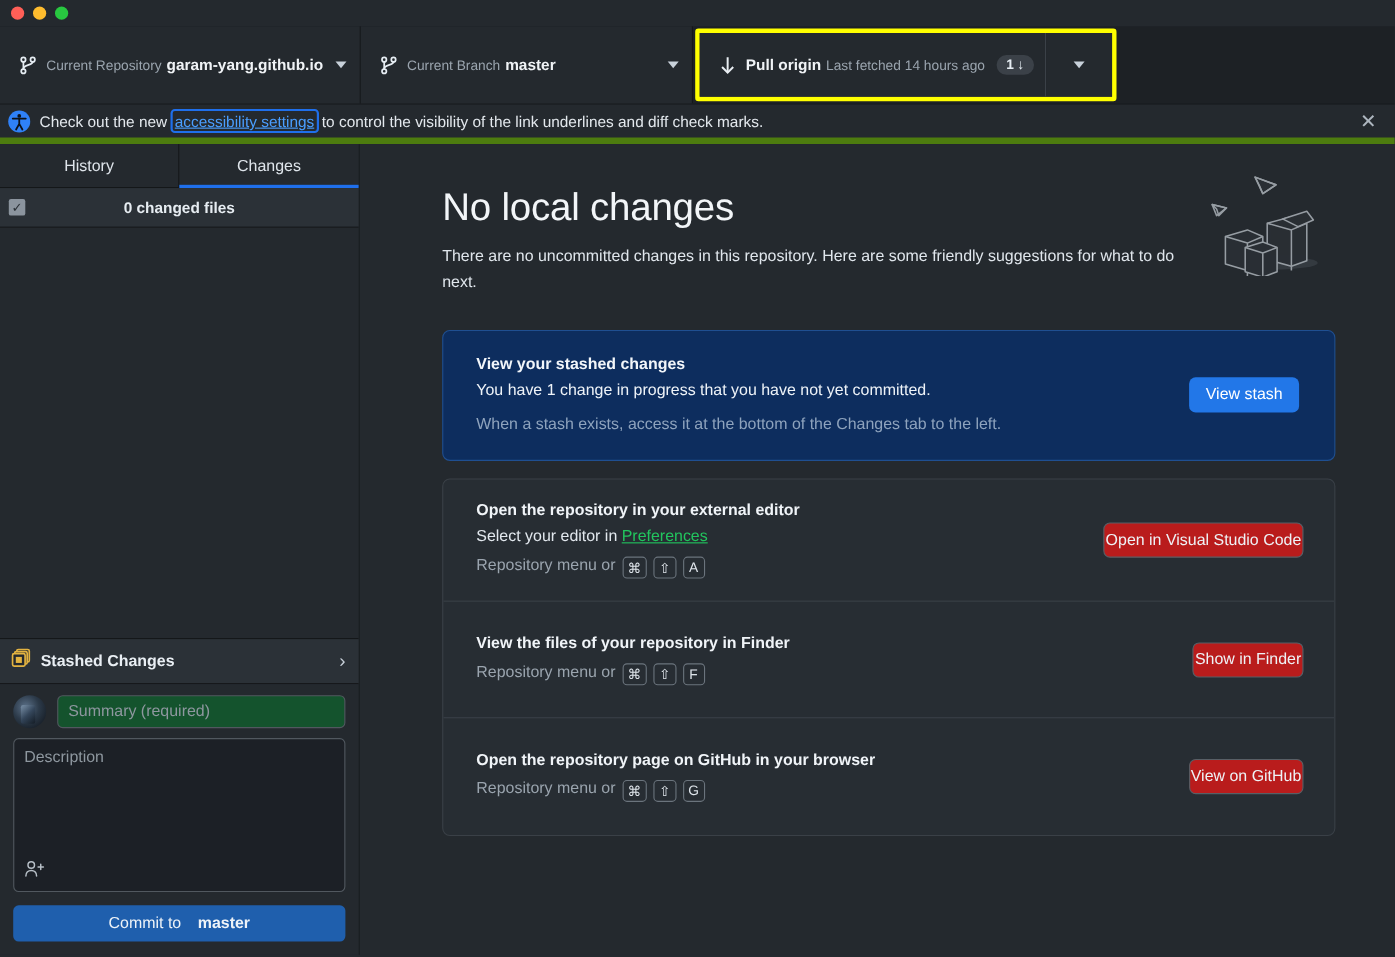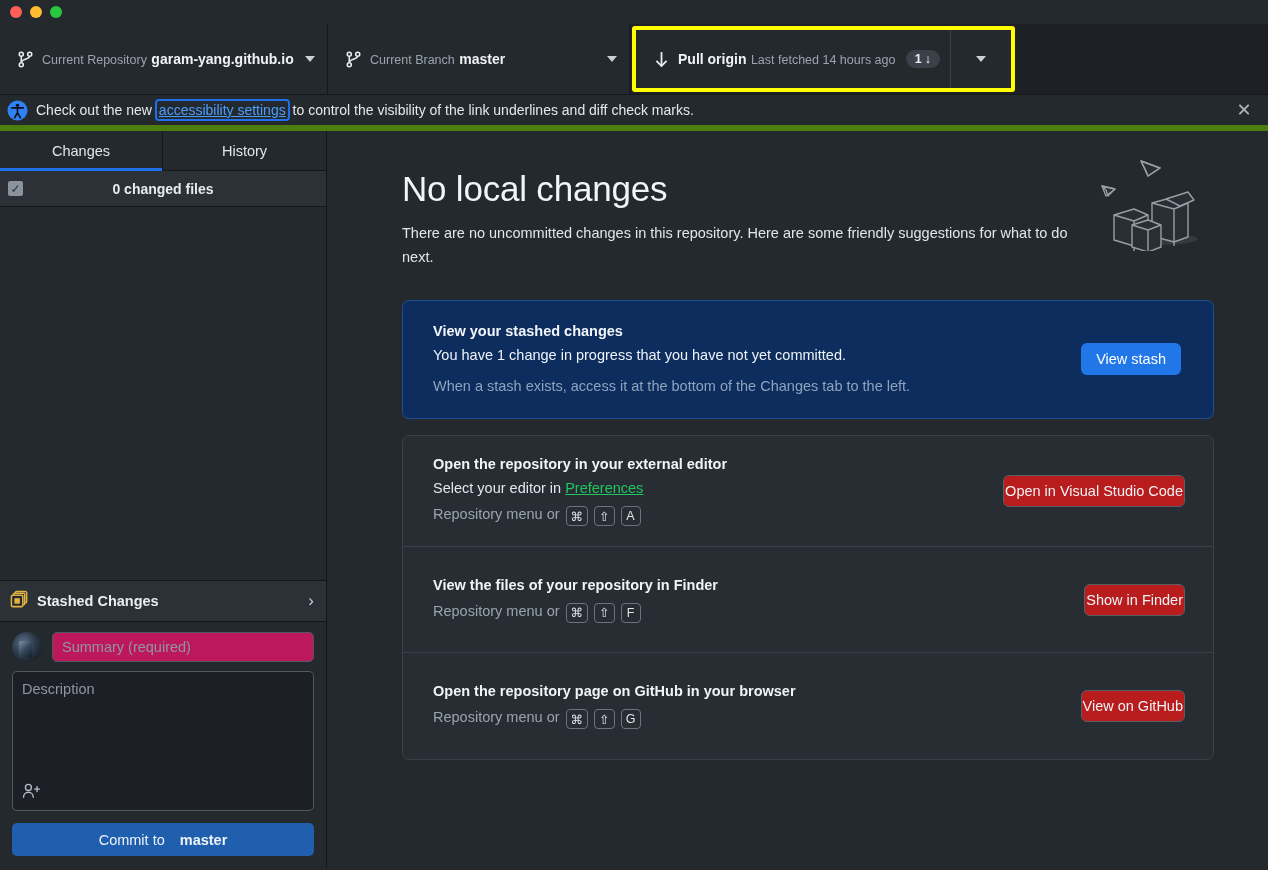--- a/index.html
+++ b/index.html
@@ -125,21 +125,21 @@
     width: 30px; height: 30px; border-radius: 50%; flex: 0 0 30px; overflow: hidden;
     background: radial-gradient(circle at 38% 36%, #5b7088 0%, #2c3a49 45%, #0d1117 100%);
     position: relative;
   }
   .avatar::after {
     content: ""; position: absolute; left: 7px; top: 9px; width: 13px; height: 17px;
     background: linear-gradient(135deg,#7f96ad 0%, #33455a 50%, #121a22 100%);
     border-radius: 2px; opacity: .85;
   }
   .sum-input {
-    flex: 1 1 auto; height: 30px; background: #be185d;
+    flex: 1 1 auto; height: 30px; background: #14532d;
     border: 1px solid #51585f; border-radius: 5px;
     padding: 0 9px; font-size: 14.5px; color: #e6edf3;
     font-family: "Liberation Sans", sans-serif;
   }
   .sum-input::placeholder { color: #8e979f; }
   .desc-box {
     margin-top: 9px; height: 140px; background: #1c2026;
     border: 1px solid #51585f; border-radius: 5px;
     position: relative; padding: 8px 9px;
   }
@@ -283,25 +283,25 @@
       </svg>
     </span>
     <span class="banner-text"><span>Check out the new</span> <a class="banner-link" href="#">accessibility settings</a> <span>to control the visibility of the link underlines and diff check marks.</span></span>
     <span class="banner-close">✕</span>
   </div>
 
   <div class="body">
 
     <div class="sidebar">
       <div class="tabs">
+        <div class="tab">
+          <span>History</span>
+        </div>
         <div class="tab active">
           <span>Changes</span>
-        </div>
-        <div class="tab">
-          <span>History</span>
         </div>
       </div>
 
       <div class="files-header">
         <span class="ckbox">
           <span>✓</span>
         </span>
         <span class="files-count">0 changed files</span>
       </div>
 

